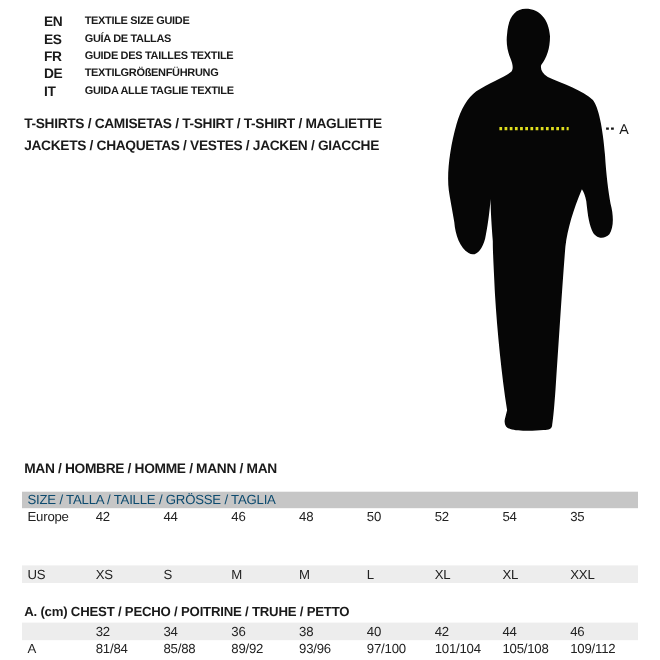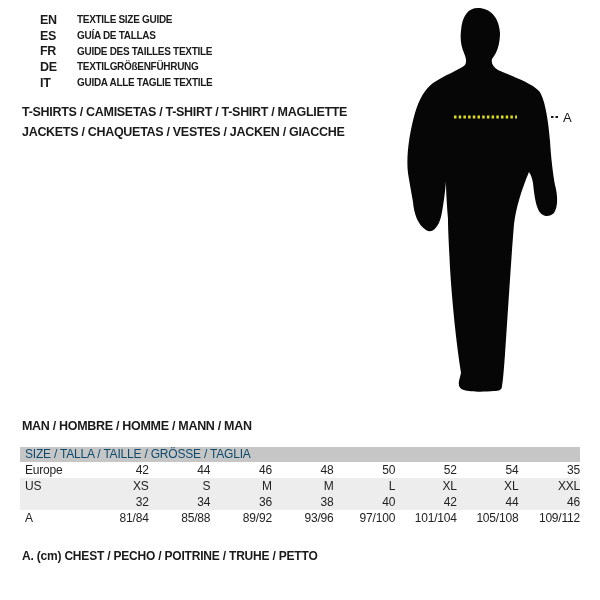--- a/index.html
+++ b/index.html
@@ -19,23 +19,23 @@
   
   .fig{position:absolute;left:404px;top:6px;}
 
   
   .section-title{position:absolute;left:22px;top:419px;font-weight:bold;font-size:12.5px;letter-spacing:-0.3px;}
 
   
   .size-table{position:absolute;left:20px;top:447px;width:560px;font-size:12px;letter-spacing:-0.2px;color:#222;}
   .thead{background:#c6c6c6;height:15px;line-height:15px;padding-left:5px;color:#0c4a6e;}
   .trow{display:flex;height:16px;align-items:center;}
-  .trow.shaded{background:#ededed;}
+  .trow.shaded{background:#ededed;margin-top:36px;}
   .cell-label{width:62px;padding-left:5px;}
-  .cell{flex:1;text-align:right;}
+  .cell{flex:1;text-align:left;}
 
   
   .footnote{position:absolute;left:22px;top:549px;font-weight:bold;font-size:12px;letter-spacing:-0.2px;white-space:nowrap;}
 </style>
 </head>
 <body>
 
 <div class="page">
 
   <div class="lang-list" id="langList">

